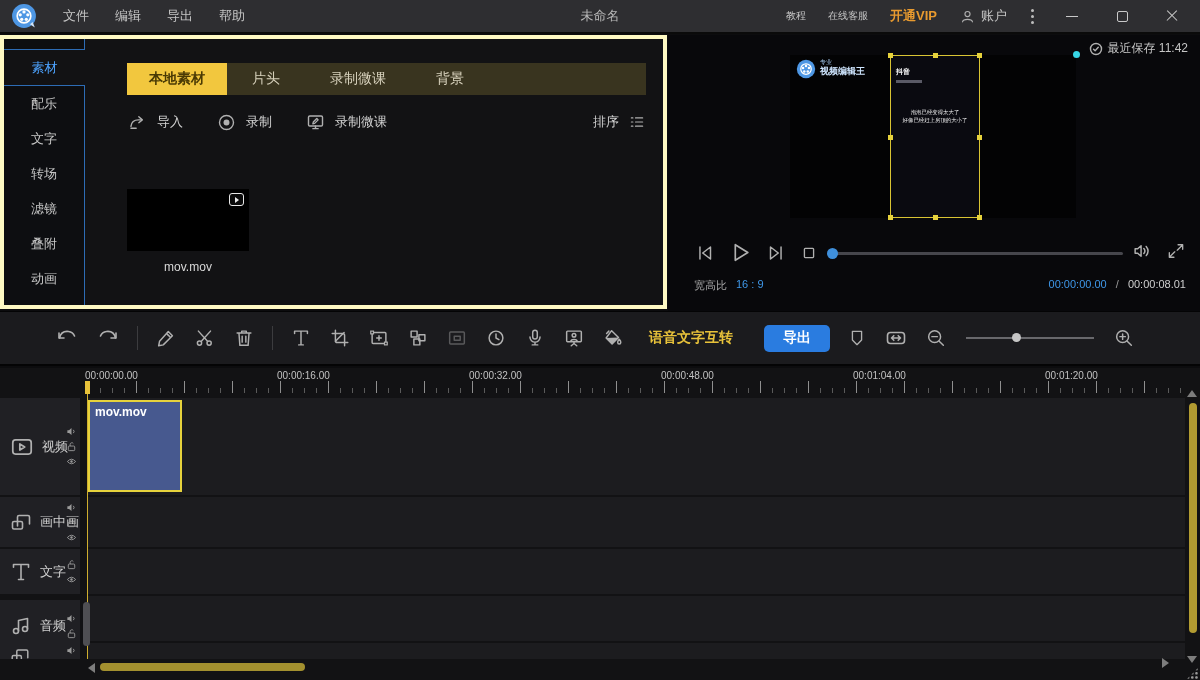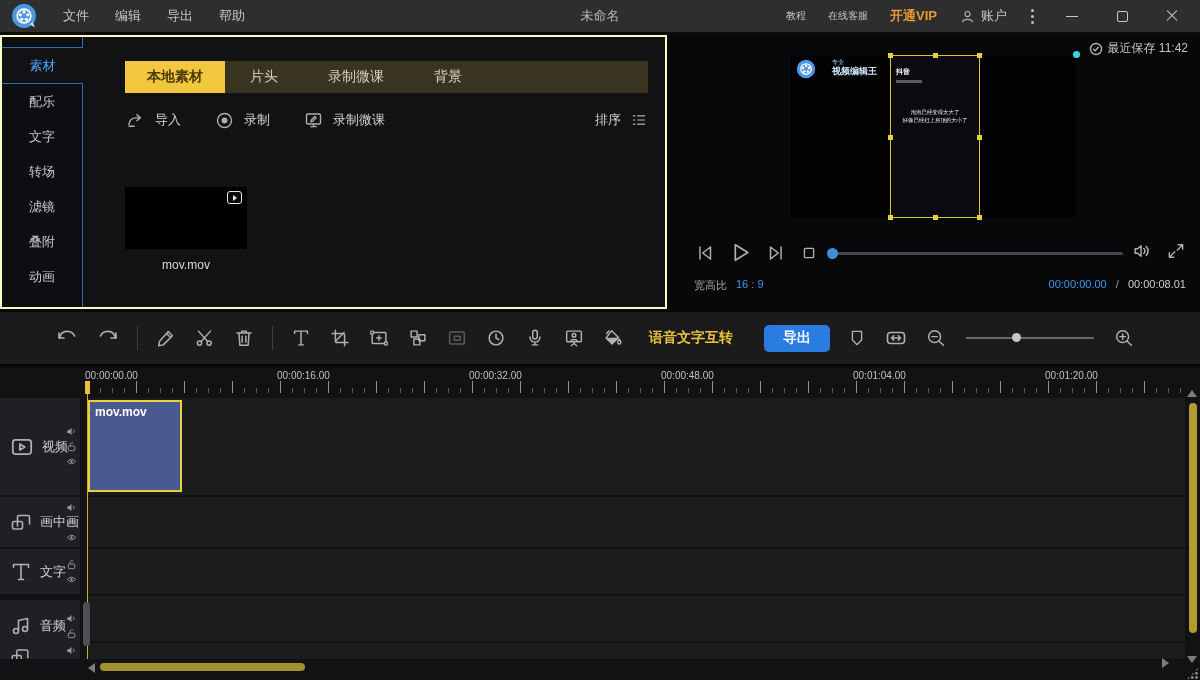--- a/index.html
+++ b/index.html
@@ -20,21 +20,21 @@
   .kebab { display:flex; flex-direction:column; gap:3px; padding:2px; }
   .kebab i { width:3px; height:3px; border-radius:50%; background:#bdbdbd; }
   .winbtn { width:28px; height:20px; display:flex; align-items:center; justify-content:center; }
   .min-glyph { width:12px; height:1px; background:#c9c9c9; }
   .max-glyph { width:11px; height:11px; border:1px solid #c9c9c9; border-radius:2px; }
   .close-glyph { position:relative; width:12px; height:12px; }
   .close-glyph:before,.close-glyph:after { content:""; position:absolute; left:-1px; top:5px; width:14px; height:1.4px; background:#c9c9c9; }
   .close-glyph:before { transform:rotate(45deg); } .close-glyph:after { transform:rotate(-45deg); }
 
   
-  .left-wrap { position:absolute; left:0; top:35px; width:667px; height:274px; border:2px solid #fef9c3; background:#737373; }
+  .left-wrap { position:absolute; left:0; top:35px; width:667px; height:274px; border:4px solid #fef9c3; background:#737373; }
   .sidebar { position:absolute; left:0; top:0; width:80px; height:100%; background:#0d0e11; }
   .vline { position:absolute; left:80px; width:1px; background:#2d6cb5; z-index:1; }
   .vl1 { top:0; height:10px; } .vl2 { top:47px; bottom:0; }
   .side-item { height:35px; display:flex; align-items:center; justify-content:center; font-size:13px; color:#c6c6c6; cursor:default; }
   .side-item.active { position:absolute; left:0; top:10px; width:81px; height:37px; background:#121214; border-top:1px solid #2d6cb5; border-bottom:1px solid #2d6cb5; color:#4da3ff; z-index:2; }
   .side-list { position:absolute; top:47px; left:0; width:80px; }
   .media-panel { position:absolute; left:81px; top:0; right:0; bottom:0; background:#121214; }
   .tabstrip { position:absolute; left:42px; right:17px; top:24px; height:32px; background:#39341f; display:flex; }
   .tab { padding:0 25px; display:flex; align-items:center; font-size:14px; color:#d8d2bd; }
   .tab.active { background:#f2c73e; color:#4a3a04; font-weight:bold; padding:0 22px; }
@@ -47,21 +47,21 @@
   .media-card { position:absolute; left:42px; top:150px; width:122px; }
   .thumb { width:122px; height:62px; background:#000; position:relative; }
   .vid-badge { position:absolute; top:4px; right:5px; width:15px; height:13px; border:1.4px solid #e8e8e8; border-radius:3px; background:#0a0a0a; display:flex; align-items:center; justify-content:center; }
   .vid-badge i { width:0; height:0; border-left:4px solid #e8e8e8; border-top:3px solid transparent; border-bottom:3px solid transparent; }
   .thumb-name { text-align:center; font-size:12px; color:#d8d8d8; margin-top:9px; }
 
   
   .preview { position:absolute; left:668px; top:35px; width:532px; height:276px; background:#08080b; }
   .saved { position:absolute; top:5px; right:12px; display:flex; align-items:center; gap:5px; font-size:12px; color:#c6c6c6; }
   .canvas { position:absolute; left:122px; top:20px; width:286px; height:163px; background:#030304; }
-  .wm { position:absolute; left:6px; top:4px; display:flex; gap:16px; align-items:flex-start; }
+  .wm { position:absolute; left:6px; top:4px; display:flex; gap:4px; align-items:flex-start; }
   .wm-l1 { font-size:6px; color:#9fc4e8; line-height:7px; }
   .wm-l2 { font-size:9px; color:#cfe6ff; font-weight:bold; line-height:11px; }
   .pv-video { position:absolute; left:100px; top:0; width:90px; height:163px; background:#0a0a10; border:1px solid #d9c433; }
   .hdl { position:absolute; width:5px; height:5px; background:#e6d23c; z-index:3; }
   .cyan-dot { position:absolute; width:7px; height:7px; border-radius:50%; background:#37d6e6; right:-4px; top:-4px; z-index:4; }
   .tiktok-row { position:absolute; left:5px; top:4px; }
   .tiktok-row .pl { font-size:7px; color:#fff; font-weight:bold; }
   .tiktok-row .sub { margin-top:2px; width:26px; height:3px; background:#5a5a66; }
   .pv-cap { position:absolute; left:0; right:0; top:52px; text-align:center; font-size:6px; color:#f0f0f0; line-height:9px; transform:scale(.9); }
   .game-img { position:absolute; left:7px; top:76px; width:76px; height:56px; background:linear-gradient(135deg,#24424a 0%,#1d3038 45%,#322a44 100%); }

